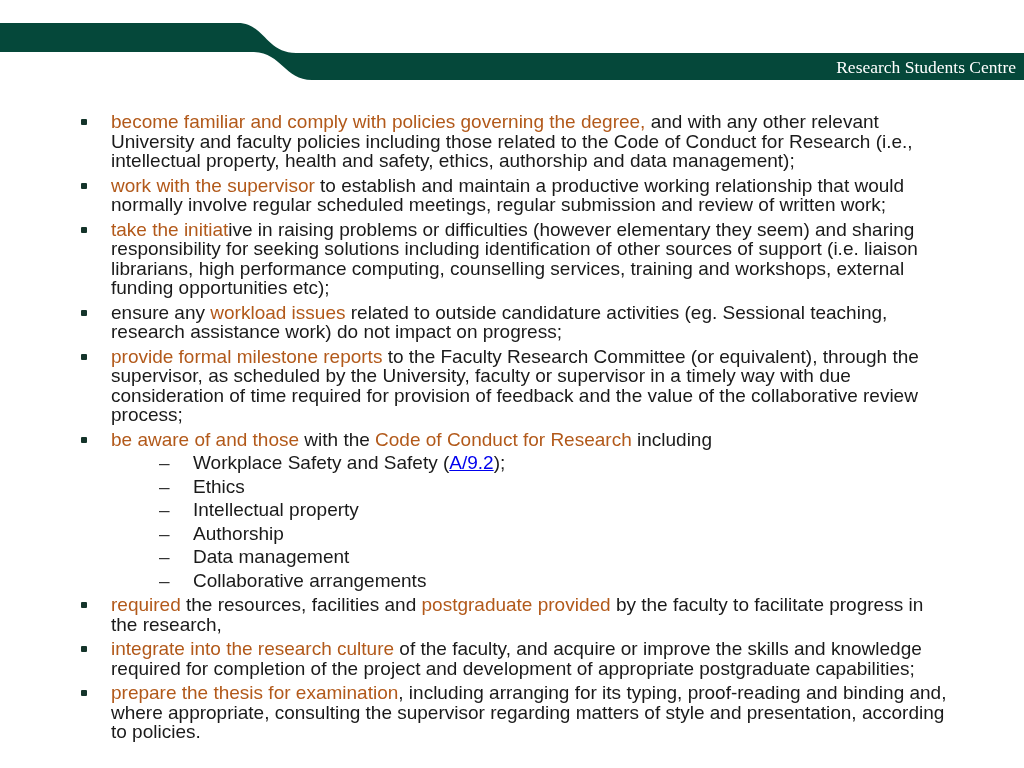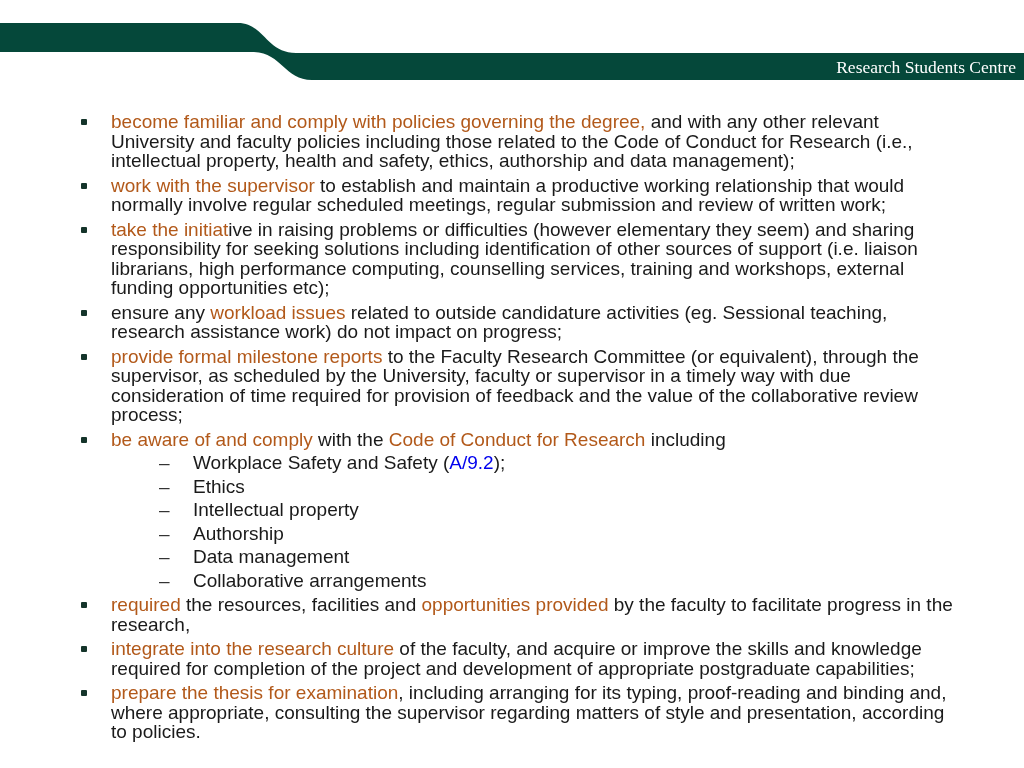--- a/index.html
+++ b/index.html
@@ -21,21 +21,21 @@
     position:absolute;top:96px;left:60px;width:878px;margin:16px;padding:0;
     list-style:none;font-size:19px;line-height:19.5px;color:var(--body,#1A1A1A);
   }
   .bullets>li{position:relative;padding-left:35px;margin:0 0 5px 0;}
   .dot{
     position:absolute;left:5px;top:7px;width:6px;height:6px;
     background:var(--dot,#14342A);border-radius:1px;
   }
   .seg-accent{color:var(--accent,#B2591A);}
   .seg-normal{color:var(--body,#1A1A1A);}
-  a.seg-link{color:var(--link,#0000EE);cursor:pointer;}
+  a.seg-link{color:var(--link,#0000EE);text-decoration:underline;cursor:pointer;}
 
   .sub-list{list-style:none;margin:4px 0 0 0;padding:0;}
   .sub-list>li{position:relative;padding-left:82px;margin:0 0 4px 0;}
   .dash{
     position:absolute;left:48px;top:0;color:var(--dashc,#333333);
     font-size:19px;
   }
 </style>
 </head>
 <body>
@@ -47,26 +47,26 @@
   </svg>
 
   <div class="header-title">Research Students Centre</div>
 
   <ul class="bullets">
       <li><span class="dot"></span><span class="seg-accent">become familiar and comply with policies governing the degree,</span><span class="seg-normal"> and with any other relevant University and faculty policies including those related to the Code of Conduct for Research (i.e., intellectual property, health and safety, ethics, authorship and data management);</span></li>
       <li><span class="dot"></span><span class="seg-accent">work with the supervisor</span><span class="seg-normal"> to establish and maintain a productive working relationship that would normally involve regular scheduled meetings, regular submission and review of written work;</span></li>
       <li><span class="dot"></span><span class="seg-accent">take the initiat</span><span class="seg-normal">ive in raising problems or difficulties (however elementary they seem) and sharing responsibility for seeking solutions including identification of other sources of support (i.e. liaison librarians, high performance computing, counselling services, training and workshops, external funding opportunities etc);</span></li>
       <li><span class="dot"></span><span class="seg-normal">ensure any </span><span class="seg-accent">workload issues</span><span class="seg-normal"> related to outside candidature activities (eg. Sessional teaching, research assistance work) do not impact on progress;</span></li>
       <li><span class="dot"></span><span class="seg-accent">provide formal milestone reports</span><span class="seg-normal"> to the Faculty Research Committee (or equivalent), through the supervisor, as scheduled by the University, faculty or supervisor in a timely way with due consideration of time required for provision of feedback and the value of the collaborative review process;</span></li>
-      <li><span class="dot"></span><span class="seg-accent">be aware of and comply</span><span class="seg-normal"> with the </span><span class="seg-accent">Code of Conduct for Research</span><span class="seg-normal"> including</span><ul class="sub-list">
+      <li><span class="dot"></span><span class="seg-accent">be aware of and those</span><span class="seg-normal"> with the </span><span class="seg-accent">Code of Conduct for Research</span><span class="seg-normal"> including</span><ul class="sub-list">
           <li><span class="dash">–</span><span class="seg-normal">Workplace Safety and Safety  (</span><a class="seg-link">A/9.2</a><span class="seg-normal">);</span></li>
           <li><span class="dash">–</span><span class="seg-normal">Ethics</span></li>
           <li><span class="dash">–</span><span class="seg-normal">Intellectual property</span></li>
           <li><span class="dash">–</span><span class="seg-normal">Authorship</span></li>
           <li><span class="dash">–</span><span class="seg-normal">Data management</span></li>
           <li><span class="dash">–</span><span class="seg-normal">Collaborative arrangements</span></li>
         </ul></li>
-      <li><span class="dot"></span><span class="seg-accent">required</span><span class="seg-normal"> the resources, facilities and </span><span class="seg-accent">opportunities provided</span><span class="seg-normal"> by the faculty to facilitate progress in the research,</span></li>
+      <li><span class="dot"></span><span class="seg-accent">required</span><span class="seg-normal"> the resources, facilities and </span><span class="seg-accent">postgraduate provided</span><span class="seg-normal"> by the faculty to facilitate progress in the research,</span></li>
       <li><span class="dot"></span><span class="seg-accent">integrate into the research culture</span><span class="seg-normal"> of the faculty, and acquire or improve the skills and knowledge required for completion of the project and development of appropriate postgraduate capabilities;</span></li>
       <li><span class="dot"></span><span class="seg-accent">prepare the thesis for examination</span><span class="seg-normal">, including arranging for its typing, proof-reading and binding and, where appropriate, consulting the supervisor regarding matters of style and presentation, according to policies.</span></li>
     </ul>
 
 </div>
 
 </body></html>

